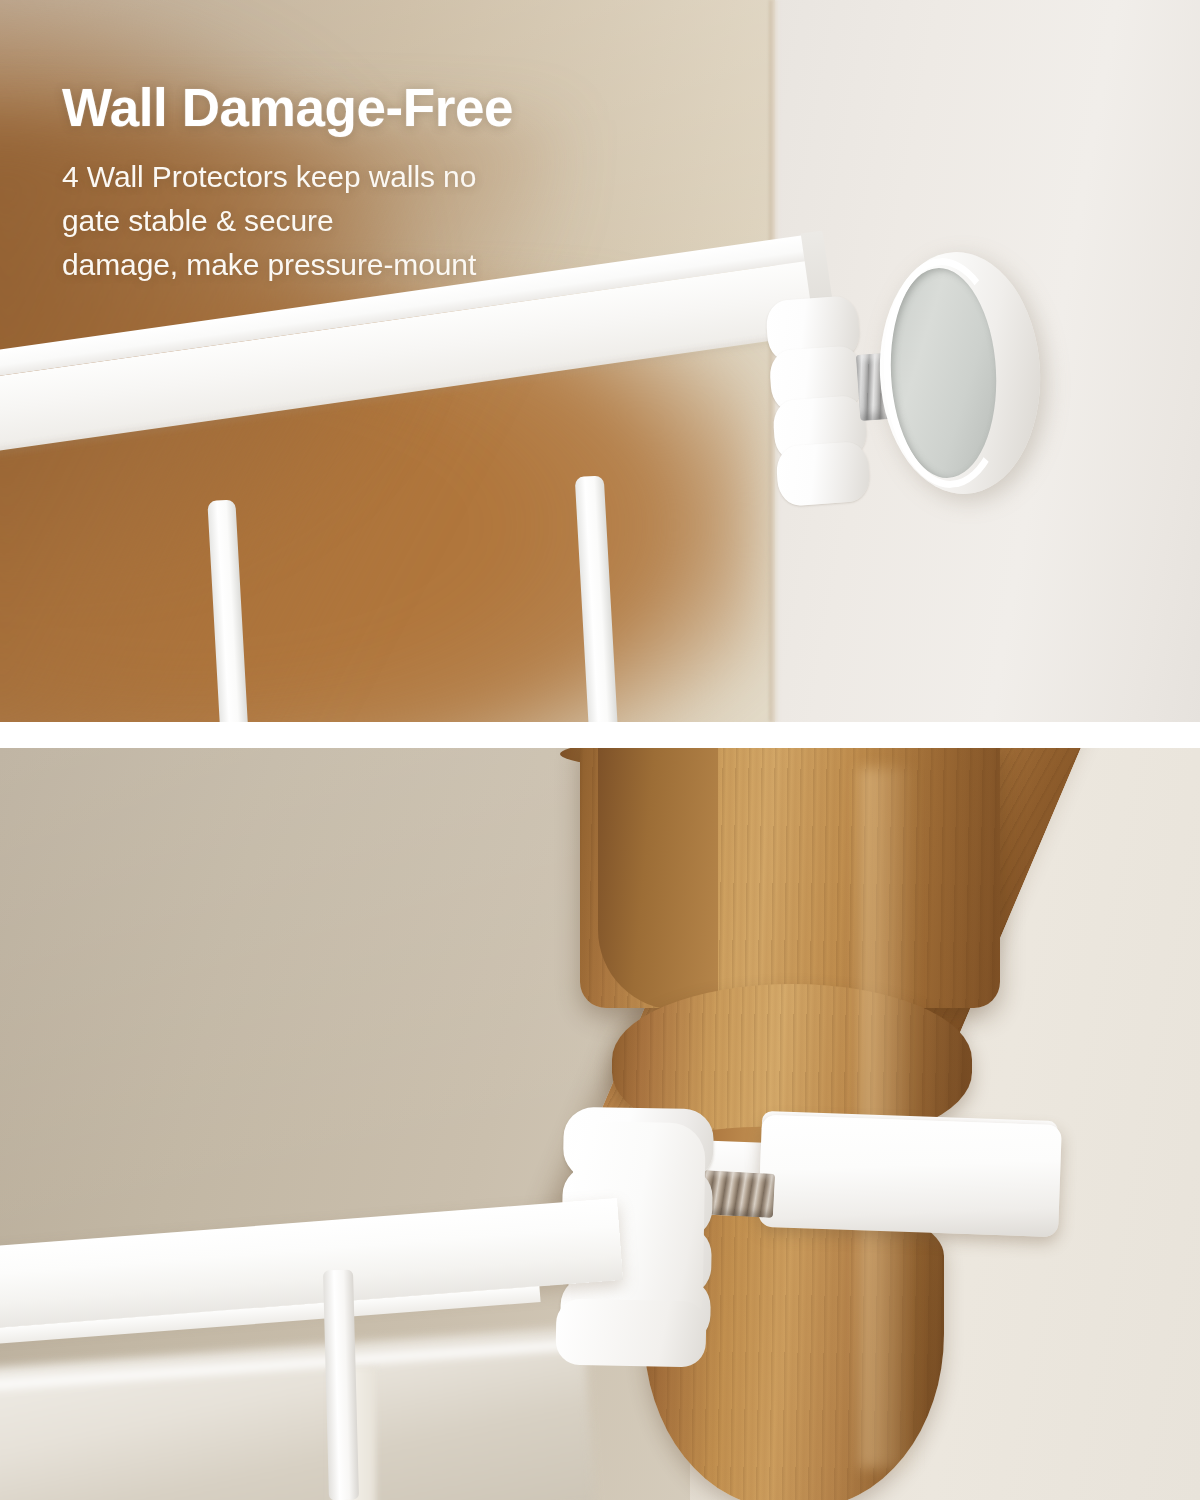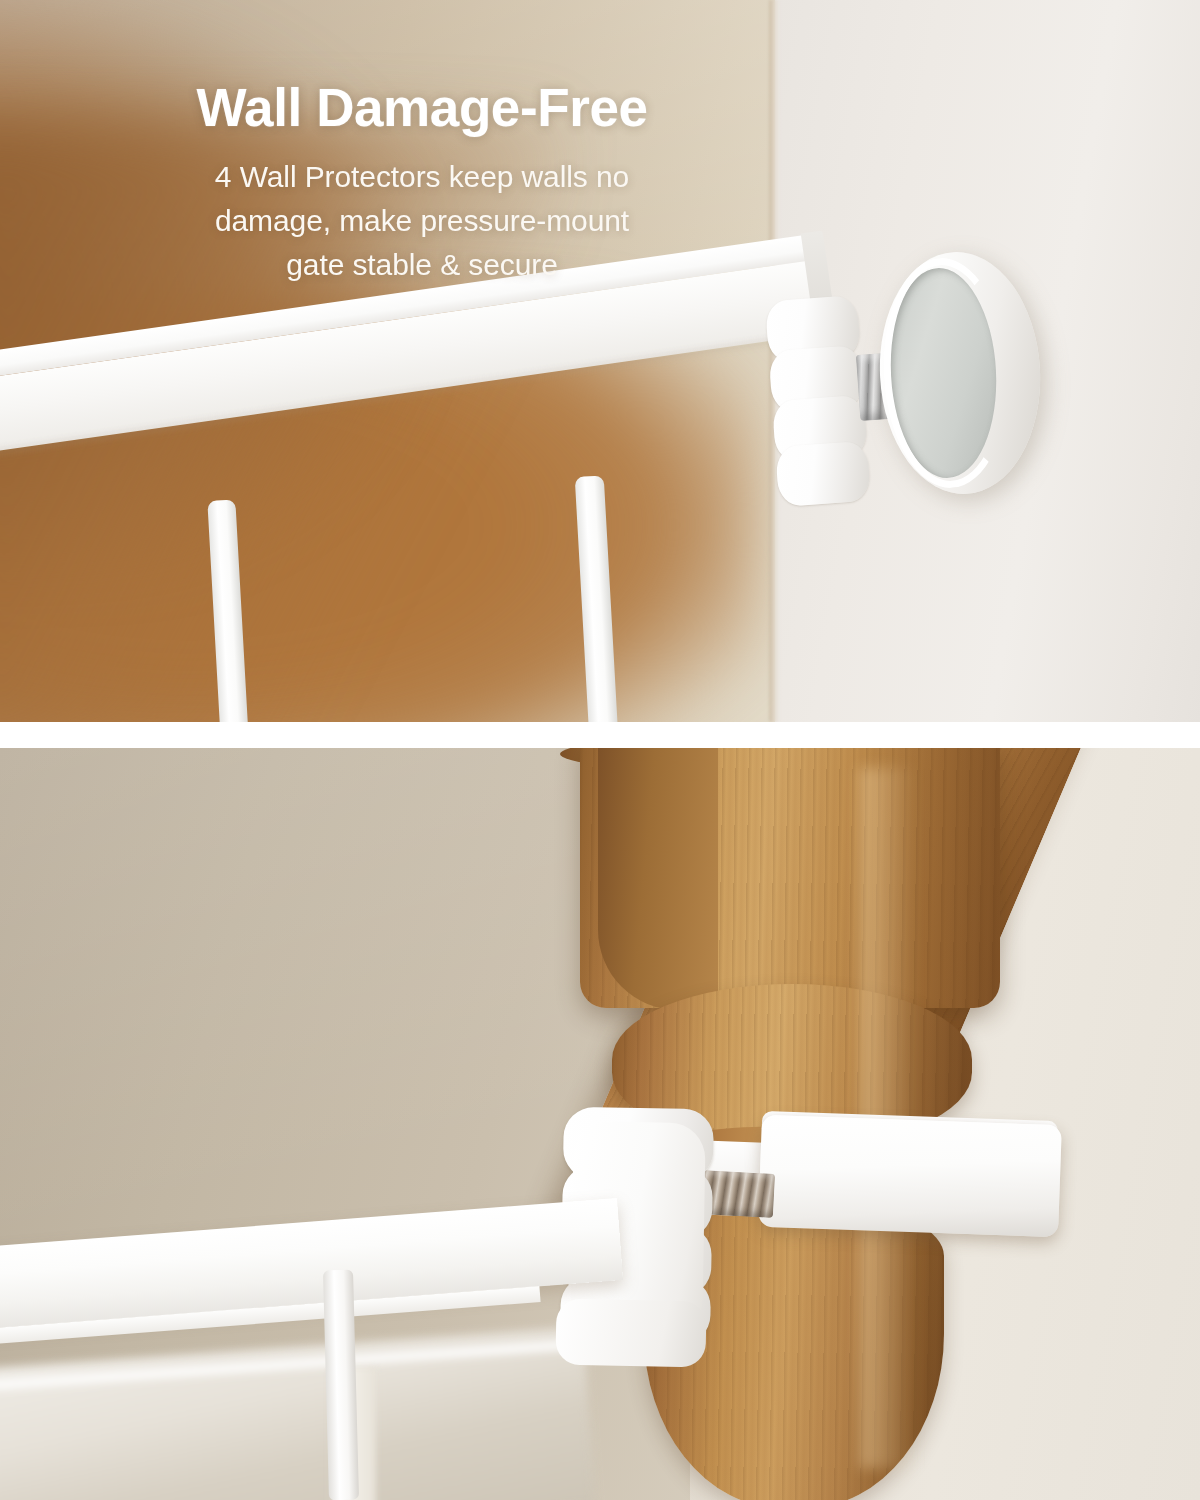--- a/index.html
+++ b/index.html
@@ -261,21 +261,21 @@
     border-radius:6px; transform:rotate(-1.5deg);
   }
   .b-knob-lower {
     position:absolute; left:556px; top:1300px; width:150px; height:66px;
     transform:rotate(1deg); border-radius:24px;
     background:linear-gradient(100deg,#ffffff,#f2f0ed 70%,#dedbd6);
   }
 
   
   .copy { position:absolute; z-index:30; }
-  .copy-top { left:62px; top:80px; width:720px;text-align:center; }
+  .copy-top { left:62px; top:80px; width:720px; }
 
   .headline {
     font-size:53px; font-weight:bold; color:#ffffff; line-height:1.07;
     letter-spacing:-0.4px;
     text-shadow:0 1px 10px rgba(90,65,40,0.30), 0 0 2px rgba(255,255,255,0.35);
   }
   .subcopy {
     margin-top:18px;
     font-size:30px; font-weight:normal; color:#fbf8f3; line-height:1.47;
     letter-spacing:-0.1px;
@@ -318,22 +318,22 @@
 
       <div class="t-cup"></div>
       <div class="t-cup-inner"></div>
       <div class="t-cup-lip"></div>
     </div>
 
     <div class="copy copy-top">
       <h2 class="headline">Wall Damage-Free</h2>
       <p class="subcopy">
         <span class="sub-line">4 Wall Protectors keep walls no</span>
+        <span class="sub-line">gate stable &amp; secure</span>
         <span class="sub-line">damage, make pressure-mount</span>
-        <span class="sub-line">gate stable &amp; secure</span>
       </p>
     </div>
   </section>
 
   <div class="panel-gap"></div>
 
   <section class="panel panel-bottom">
     <div class="scene">
       <div class="b-wall"></div>
       <div class="b-wall-right"></div>

